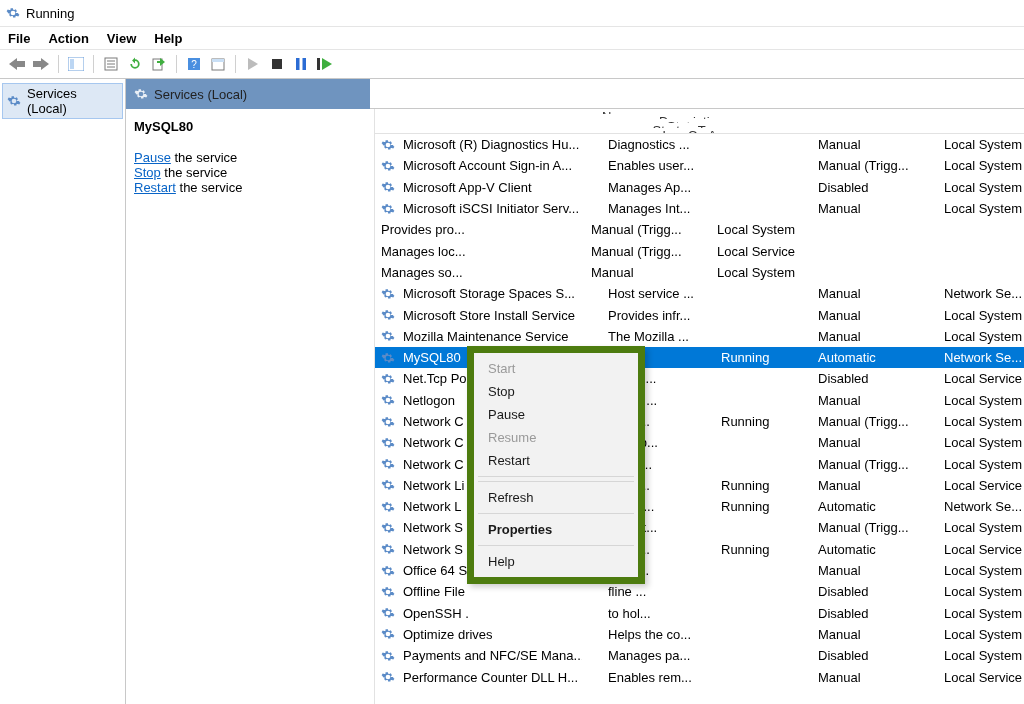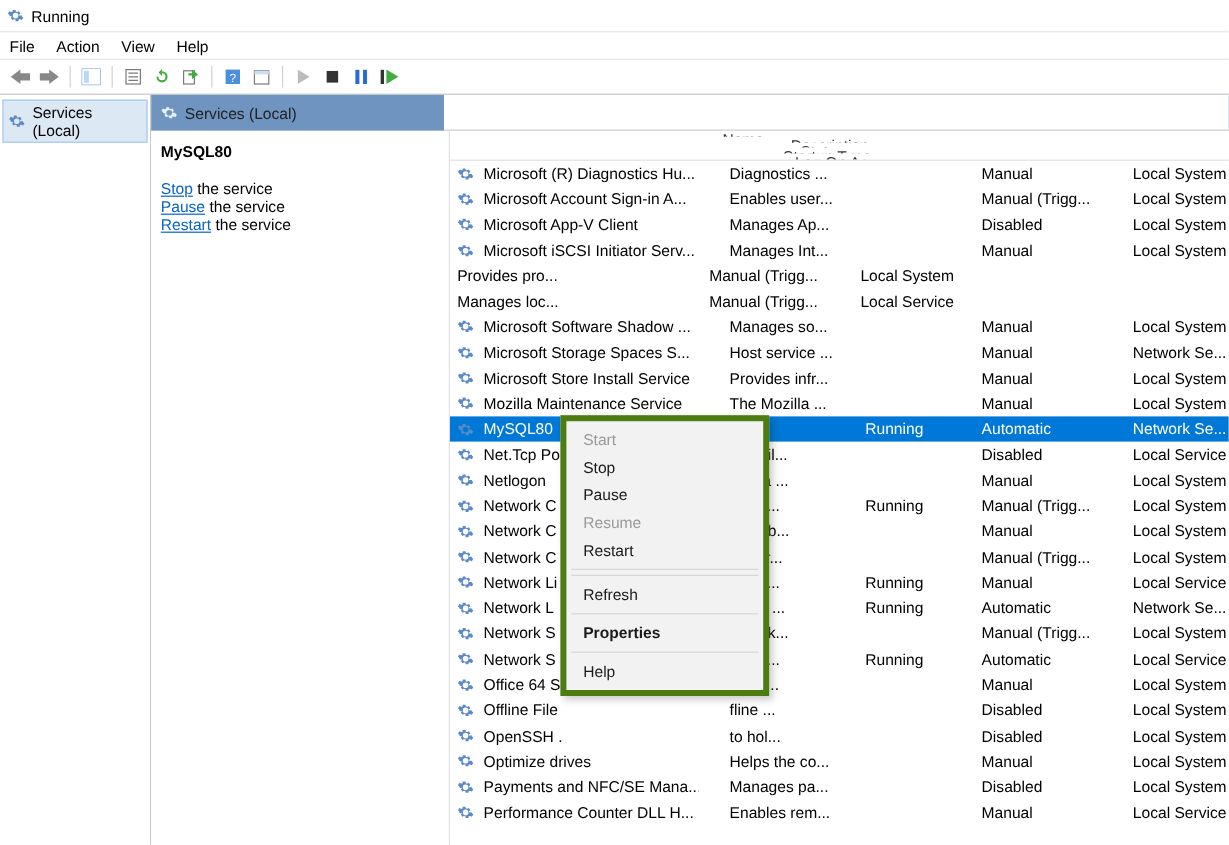--- a/index.html
+++ b/index.html
@@ -18,21 +18,21 @@
   }
   .gear {
     width: 14px; height: 14px; margin-right: 6px;
     display: inline-flex; align-items: center; justify-content: center;
   }
   .menubar {
     height: 22px; display: flex; align-items: center;
     padding-left: 8px; gap: 18px;
     border-bottom: 1px solid #e5e5e5;
   }
-  .menubar span { font-size: 13px; }
+  .menubar span { font-size: 13px; font-weight: bold; }
   .toolbar {
     height: 28px; display: flex; align-items: center;
     padding-left: 6px; gap: 2px;
     border-bottom: 1px solid #c8c8c8;
     background: #fff;
   }
   .toolbtn {
     width: 22px; height: 22px;
     display: flex; align-items: center; justify-content: center;
     border-radius: 2px;
@@ -115,21 +115,21 @@
     font-size: 13px;
     gap: 20px;
   }
   .row .c-name { display: flex; align-items: center; gap: 2px; }
   .row.selected {
     background: #0078d7; color: #fff;
   }
   .ctxmenu {
     position: absolute;
     background: #f2f2f2;
-    border: 5px solid #4d7c0f;
+    border: 7px solid #4d7c0f;
     box-shadow: 3px 3px 6px rgba(0,0,0,0.2);
     padding: 4px 2px;
     font-size: 13px;
     width: 160px;
   }
   .ctxmenu .item {
     padding: 4px 12px;
     color: #1a1a1a;
   }
   .ctxmenu .item.disabled { color: #9a9a9a; }
@@ -256,24 +256,24 @@
             </svg>
         </span>
         <span style="color:#222;">Services (Local)</span>
       </div>
     </div>
 
     <div class="content">
       <div class="detail">
         <div class="detail-title">MySQL80</div>
         <div>
-          <a href="#">Stop</a><span> the service</span>
+          <a href="#">Pause</a><span> the service</span>
         </div>
         <div>
-          <a href="#">Pause</a><span> the service</span>
+          <a href="#">Stop</a><span> the service</span>
         </div>
         <div>
           <a href="#">Restart</a><span> the service</span>
         </div>
       </div>
 
       <div class="listwrap">
         <div class="listhdr">
           <div class="col c-name"><span>Name</span> <span class="triforce" style="margin-left:54px;">▲</span></div>
           <div class="col c-desc">Description</div>
@@ -344,28 +344,20 @@
               <div class="col c-start">Manual (Trigg...</div>
               <div class="col c-log">Local System</div>
             </div>
             <div class="row">
               <div class="col c-desc">Manages loc...</div>
               <div class="col c-stat"></div>
               <div class="col c-start">Manual (Trigg...</div>
               <div class="col c-log">Local Service</div>
             </div>
             <div class="row">
-              <div class="col c-name">
-                <span class="gear">
-                  <svg width="14" height="14" viewBox="0 0 24 24">
-                    <path fill="#5b8bc7" d="M12 8a4 4 0 100 8 4 4 0 000-8zm9 4a7 7 0 01-.1 1.2l2.1 1.6-2 3.4-2.5-1a7 7 0 01-2 .1l-.4 2.6h-4l-.4-2.6a7 7 0 01-2-.1l-2.5 1-2-3.4 2.1-1.6A7 7 0 013 12a7 7 0 01.1-1.2L1 9.2l2-3.4 2.5 1a7 7 0 012-.1L7.9 4h4l.4 2.6a7 7 0 012 .1l2.5-1 2 3.4-2.1 1.6c.1.4.1.8.1 1.2z"></path>
-                  </svg>
-                </span>
-                <span>Microsoft Software Shadow ...</span>
-              </div>
               <div class="col c-desc">Manages so...</div>
               <div class="col c-stat"></div>
               <div class="col c-start">Manual</div>
               <div class="col c-log">Local System</div>
             </div>
             <div class="row">
               <div class="col c-name">
                 <span class="gear">
                   <svg width="14" height="14" viewBox="0 0 24 24">
                     <path fill="#5b8bc7" d="M12 8a4 4 0 100 8 4 4 0 000-8zm9 4a7 7 0 01-.1 1.2l2.1 1.6-2 3.4-2.5-1a7 7 0 01-2 .1l-.4 2.6h-4l-.4-2.6a7 7 0 01-2-.1l-2.5 1-2-3.4 2.1-1.6A7 7 0 013 12a7 7 0 01.1-1.2L1 9.2l2-3.4 2.5 1a7 7 0 012-.1L7.9 4h4l.4 2.6a7 7 0 012 .1l2.5-1 2 3.4-2.1 1.6c.1.4.1.8.1 1.2z"></path>

